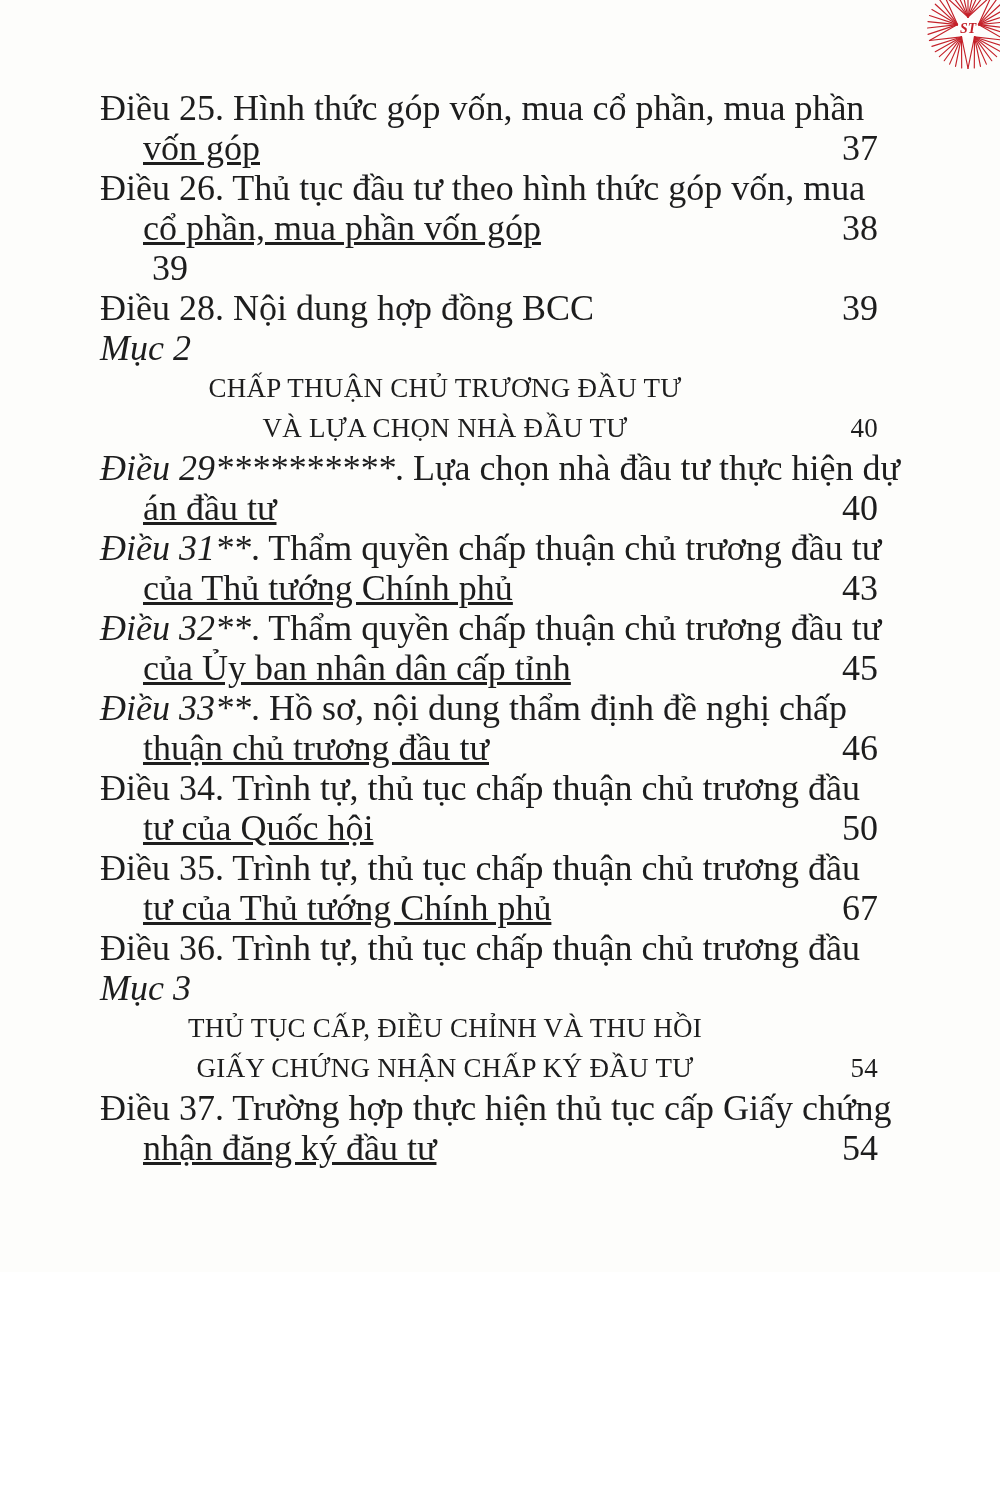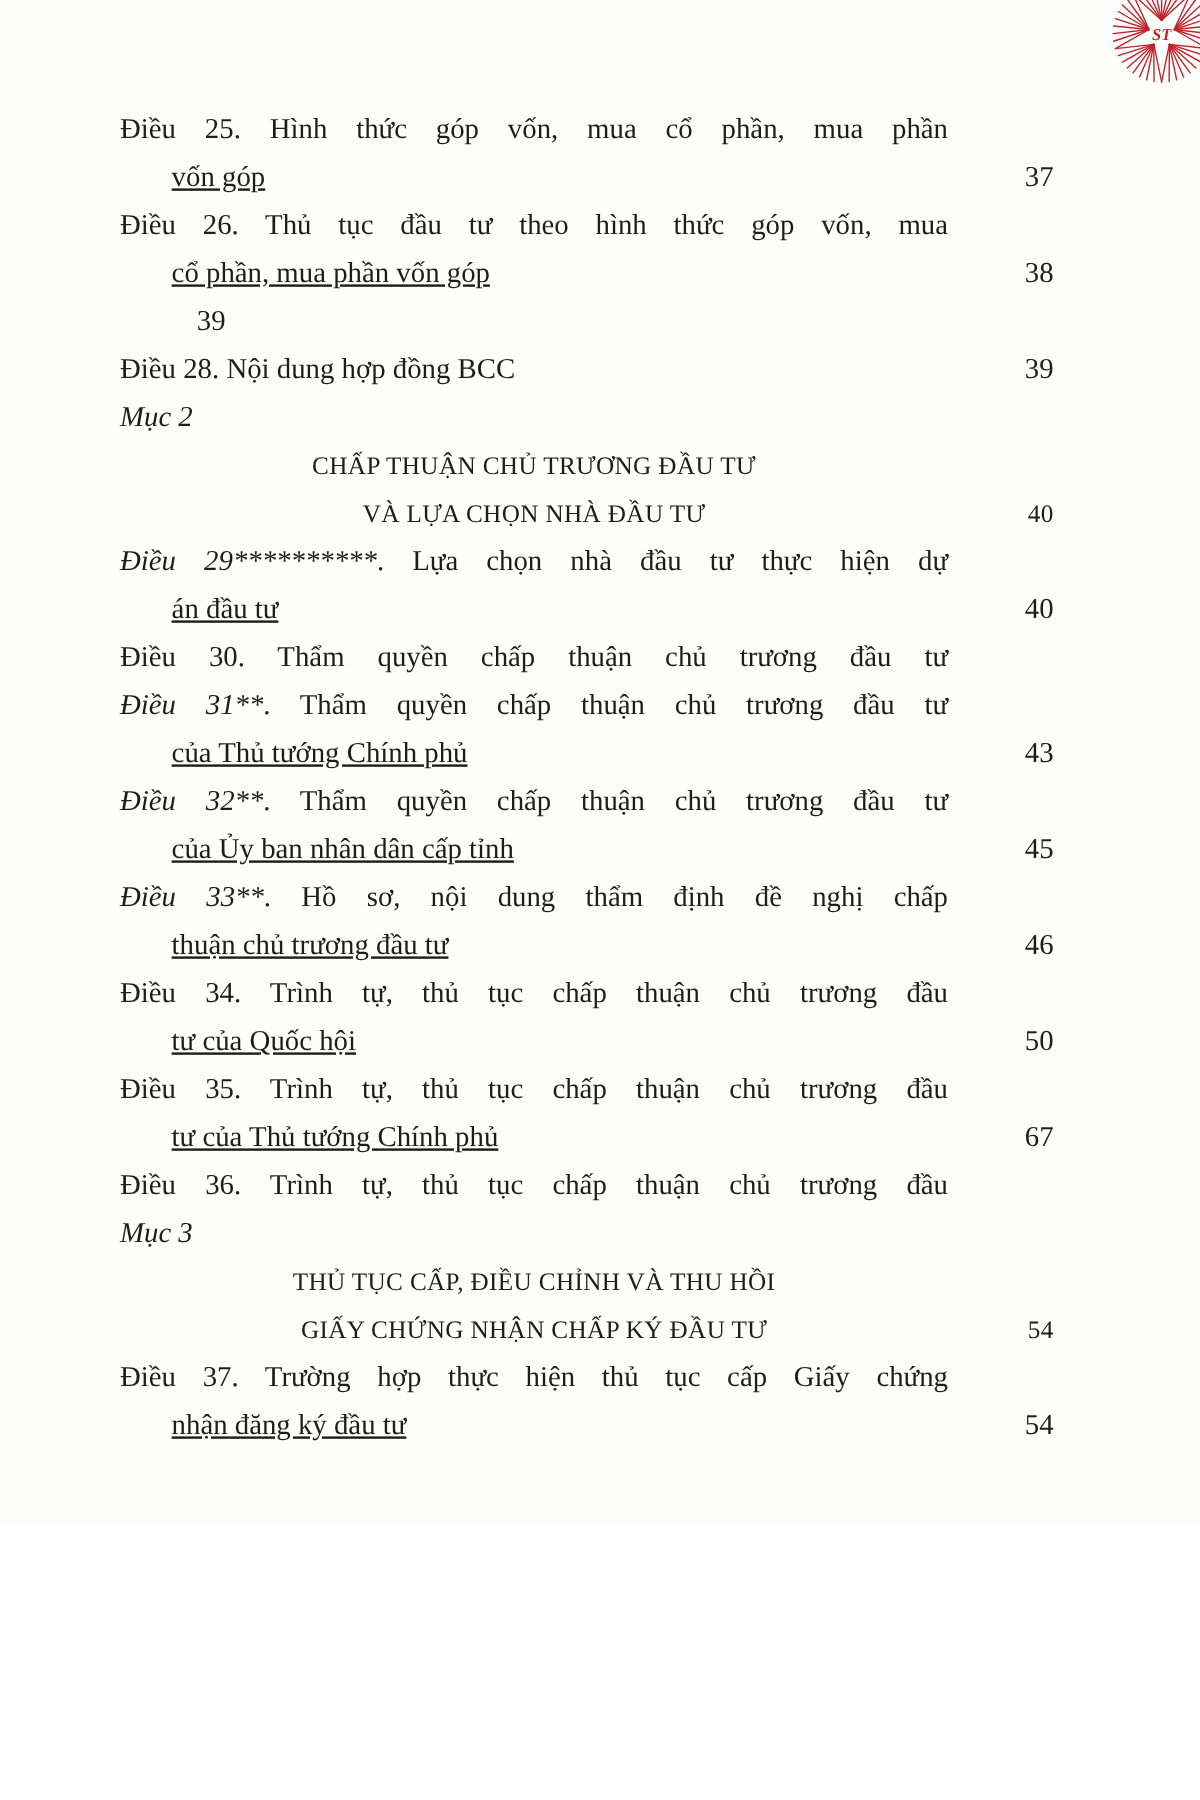--- a/index.html
+++ b/index.html
@@ -42,41 +42,41 @@
     position: absolute;
     top: 88px;
     left: 100px;
     width: 778px;
   }
   .row {
     display: flex;
     align-items: baseline;
     height: 40px;
     line-height: 40px;
-    font-size: 24px;
+    font-size: 36px;
     white-space: nowrap;
   }
   .row .txt {
     width: 690px;
     box-sizing: border-box;
   }
   .row.first .txt {
     text-align: justify;
     text-align-last: justify;
   }
   .row.cont .txt {
     padding-left: 43px;
     text-decoration: underline;
   }
   .row.muc .txt {
     text-align: left;
     font-style: italic;
   }
   .row.sect {
-    font-size: 21px;
+    font-size: 27px;
     letter-spacing: 0.3px;
   }
   .row.sect .txt {
     text-align: center;
   }
   .pagenum {
     width: 88px;
     text-align: right;
   }
   .ital {
@@ -157,23 +157,20 @@
       </div>
 
     <div class="row first">
         <span class="txt"><span class="ital">Điều 29**********</span><span>. Lựa chọn nhà đầu tư thực hiện dự</span></span>
       </div>
     <div class="row cont">
         <span class="txt">án đầu tư</span>
         <span class="pagenum">40</span>
       </div>
 
-    <div class="row first">
-        <span class="txt">Điều 30. Thẩm quyền chấp thuận chủ trương đầu tư</span>
-      </div>
 
     <div class="row first">
         <span class="txt"><span class="ital">Điều 31**</span><span>. Thẩm quyền chấp thuận chủ trương đầu tư</span></span>
       </div>
     <div class="row cont">
         <span class="txt">của Thủ tướng Chính phủ</span>
         <span class="pagenum">43</span>
       </div>
 
     <div class="row first">

